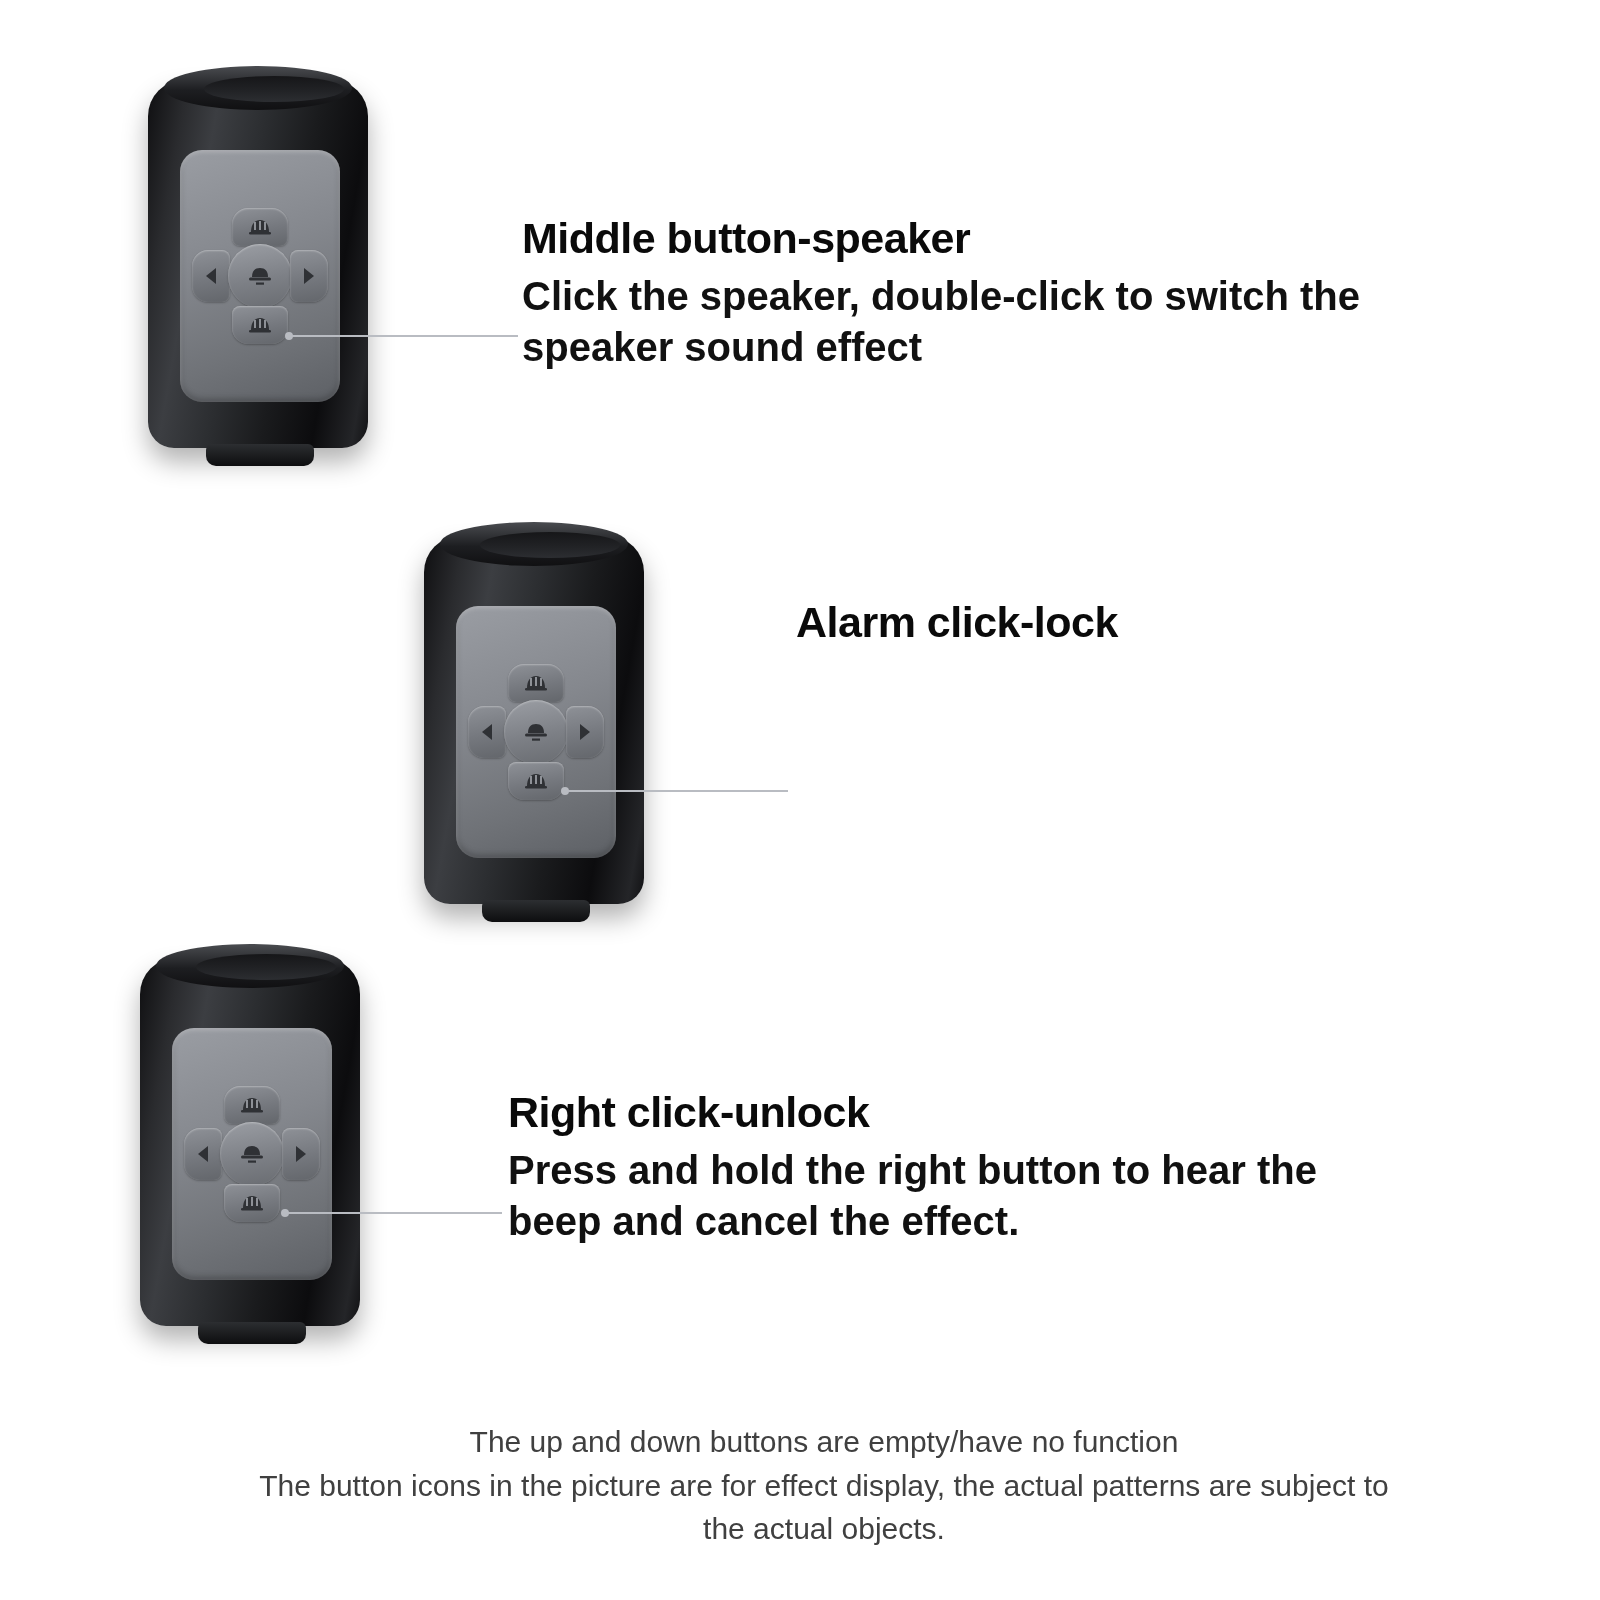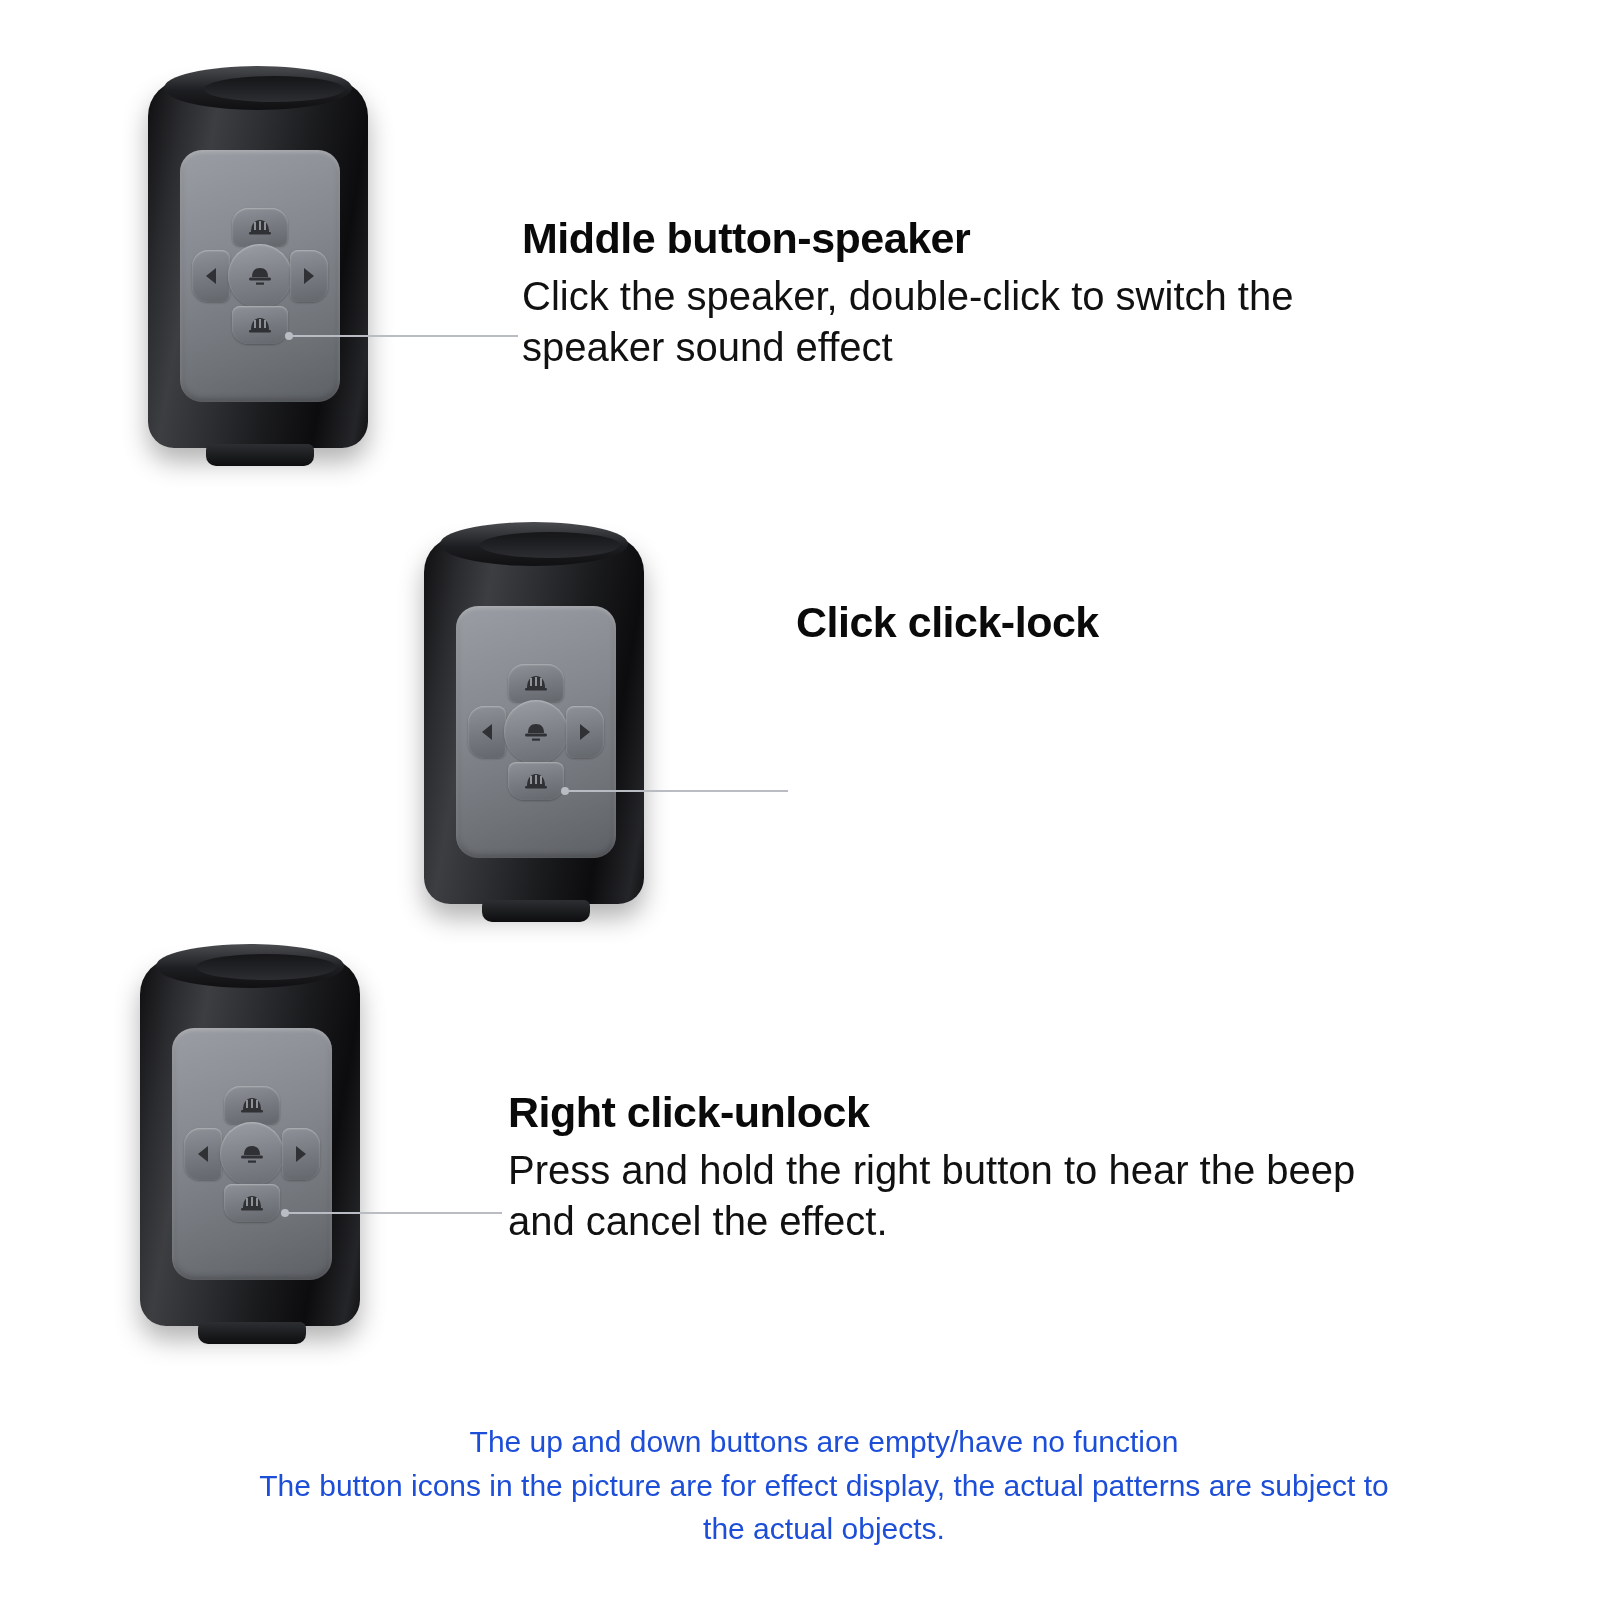--- a/index.html
+++ b/index.html
@@ -149,31 +149,31 @@
     margin: 0 0 10px 0;
     font-size: 43px;
     font-weight: 700;
     color: #0a0a0a;
     letter-spacing: -0.5px;
     line-height: 1.05;
   }
   .block p {
     margin: 0;
     font-size: 40px;
-    font-weight: 400;
+    font-weight: 700;
     color: #111111;
     line-height: 1.28;
   }
 
   .footnote {
     position: absolute;
     left: 16px;
     right: 0;
     text-align: center;
-    color: #1d4ed8;
+    color: #404040;
     font-size: 30px;
     line-height: 1.45;
     padding-left: 32px;
   }
   .footnote div { white-space: nowrap; }
   .footnote .wrap { white-space: normal; }
 </style>
 </head>
 <body>
 
@@ -276,21 +276,21 @@
           </svg>
         </div>
       </div>
     </div>
     <div class="dev-clip"></div>
   </div>
 
   <div class="leader" style="left:566px; top:790px; width:222px;"></div>
 
   <div class="block" style="left:796px; top:600px; width:770px;">
-    <h2>Click click-lock</h2>
+    <h2>Alarm click-lock</h2>
   </div>
 
   <div class="device" style="left:140px; top:940px;">
     <div class="dev-body"></div>
     <div class="dev-top">
       <div class="dev-top-inner"></div>
     </div>
     <div class="dev-face">
       <div class="pad">
         <div class="key up">

